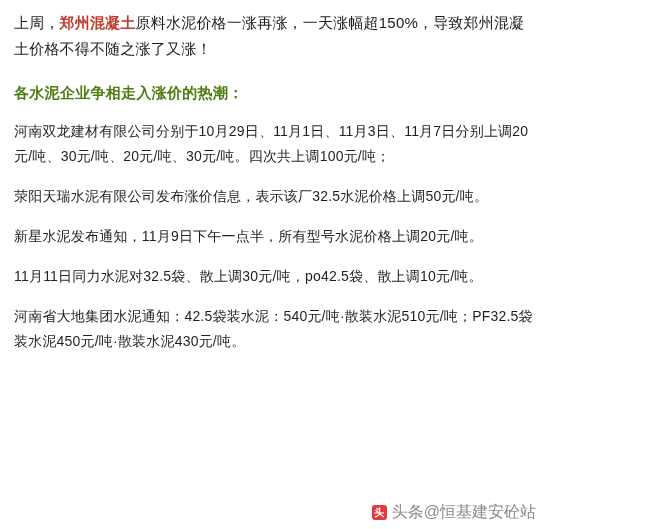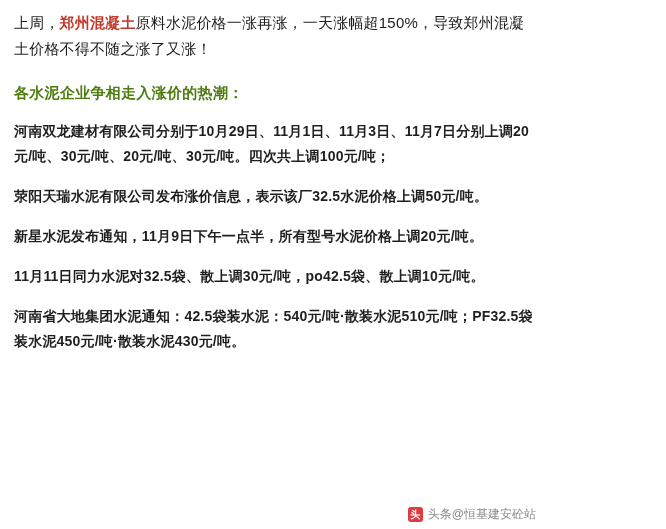--- a/index.html
+++ b/index.html
@@ -39,21 +39,20 @@
     color: #4d7c0f;
     margin: 22px 0 16px 0;
     letter-spacing: 0.3px;
   }
   .para {
     font-size: 14px;
     line-height: 25px;
     color: #1f1f1f;
     margin: 0 0 15px 0;
     letter-spacing: 0.2px;
-    font-weight: bold;
   }
   .para:last-of-type {
     margin-bottom: 9px;
   }
   .footer {
     position: absolute;
     right: 14px;
     bottom: 6px;
     display: flex;
     align-items: center;
@@ -64,21 +63,21 @@
     height: 15px;
     border-radius: 3px;
     background: #e03a3e;
     color: #ffffff;
     font-size: 10px;
     line-height: 15px;
     text-align: center;
     font-weight: bold;
   }
   .footer-text {
-    font-size: 12px;
+    font-size: 16px;
     color: #8a8a8a;
   }
 </style>
 </head>
 <body>
 
 <div class="page">
 
   <p class="lead"><span>上周，</span><span class="hl">郑州混凝土</span><span>原料水泥价格一涨再涨，一天涨幅超150%，导致郑州混凝土价格不得不随之涨了又涨！</span></p>
 

